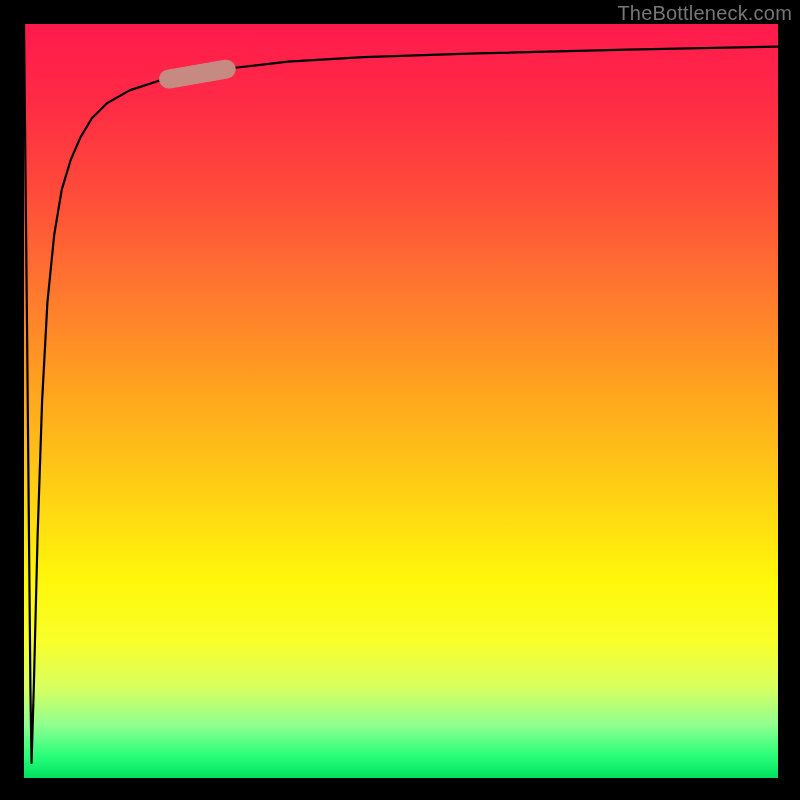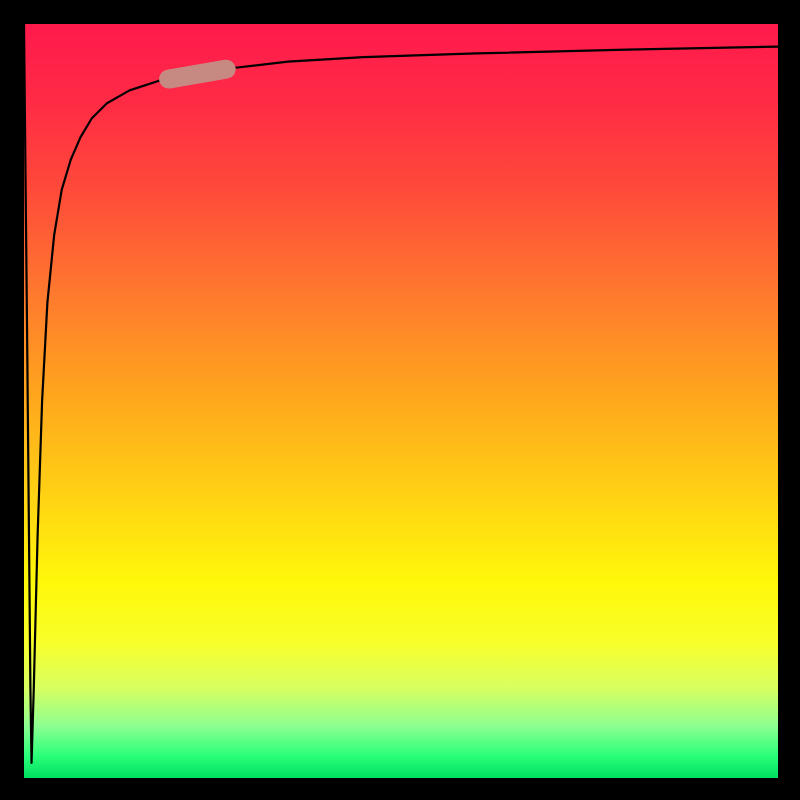--- a/index.html
+++ b/index.html
@@ -81,13 +81,14 @@
     <div class="gradient"></div>
 
     <svg class="curve-svg" viewBox="0 0 754 754" preserveAspectRatio="none">
       <path id="curve-path" class="curve-path" d="M0.00 0.00 L3.02 301.60 L6.41 663.52 L7.54 738.92 L9.80 663.52 L13.57 512.72 L18.10 377.00 L23.37 278.98 L30.16 211.12 L37.70 165.88 L46.75 135.72 L56.55 113.10 L67.86 94.25 L82.94 79.17 L105.56 66.35 L135.72 56.55 L173.42 49.01 L211.12 43.73 L263.90 37.70 L339.30 33.18 L452.40 29.41 L603.20 25.64 L754.00 22.62 "></path>
       <g id="marker-group">
           <rect x="135.18" y="41.14" width="76.48" height="18" rx="9" ry="9" class="marker" transform="rotate(-9.65 173.42 50.14)"></rect>
         </g>
     </svg>
   </div>
 
+  <div class="attribution">TheBottleneck.com</div>
 </div>
 
 </body></html>

